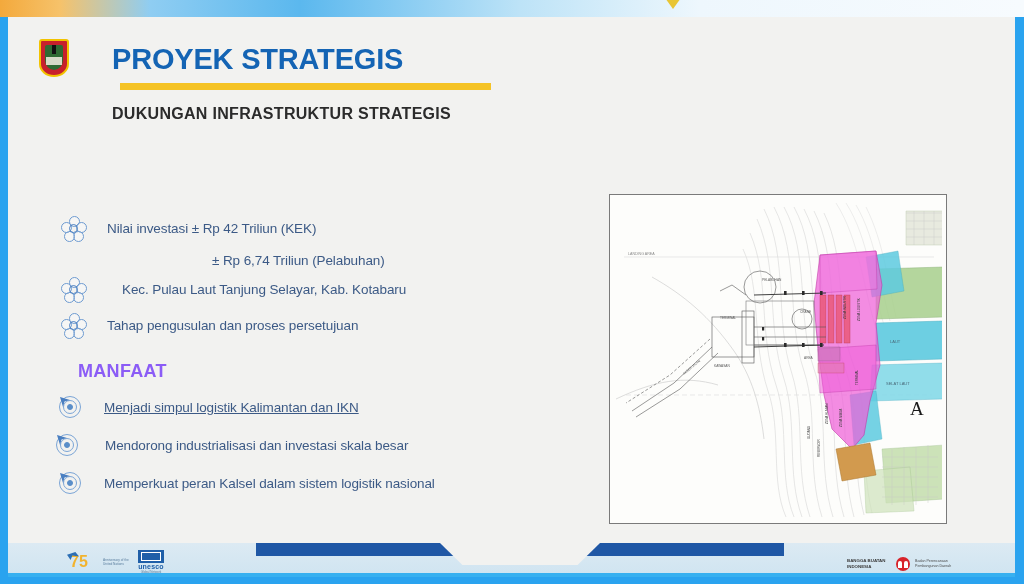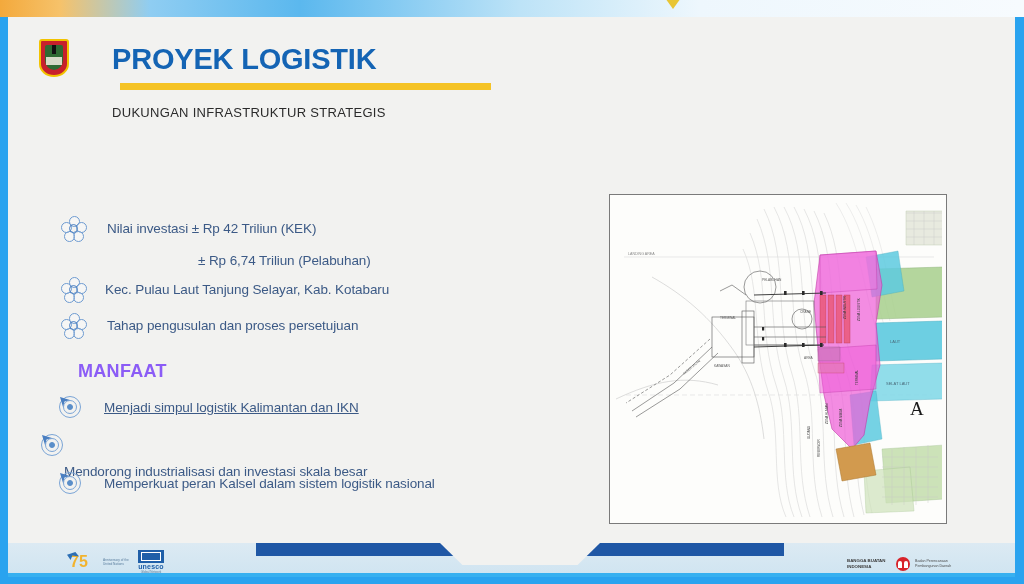--- a/index.html
+++ b/index.html
@@ -82,21 +82,21 @@
     position: absolute; left: 104px; top: 26px;
     font-size: 29px; font-weight: bold; letter-spacing: -0.2px;
     color: #1464b4;
   }
   #title-rule {
     position: absolute; left: 112px; top: 66px;
     width: 371px; height: 7px; background: #f5c325;
   }
   #subtitle {
     position: absolute; left: 104px; top: 88px;
-    font-size: 13px; font-weight: normal; letter-spacing: 0.3px;
+    font-size: 16px; font-weight: bold; letter-spacing: 0.3px;
     color: #2b2b2b;
   }
   #heading {
     position: absolute; left: 104px; top: 126px;
     width: 620px;
     font-size: 17.5px; font-weight: bold; line-height: 24px;
     letter-spacing: -0.1px;
     color: #2458ab;
   }
 
@@ -241,50 +241,50 @@
       <div class="arc orange2" style="left:-56px;top:34px;width:116px;height:116px;border-width:5px;"></div>
       <div class="arc orange" style="left:-68px;top:34px;width:128px;height:128px;border-width:5px;"></div>
       <div class="arc orange2" style="left:-80px;top:34px;width:140px;height:140px;border-width:5px;"></div>
       <div id="shield">
         <div id="shield-inner"></div>
         <div id="shield-dot"></div>
         <div id="shield-bar"></div>
       </div>
     </div>
 
-    <div id="title">PROYEK LOGISTIK</div>
+    <div id="title">PROYEK STRATEGIS</div>
     <div id="title-rule"></div>
     <div id="subtitle">DUKUNGAN INFRASTRUKTUR STRATEGIS</div>
 
     <div class="row" style="left:52px; top:198px;">
       <span class="flower">
         <span class="petal p1"></span>
           <span class="petal p2"></span>
           <span class="petal p3"></span>
         <span class="petal p4"></span>
           <span class="petal p5"></span>
           <span class="core"></span>
       </span>
       <span class="txt" style="margin-left:19px; margin-top:5px;">Nilai investasi   ± Rp 42 Triliun (KEK)</span>
     </div>
 
-    <div class="row" style="left:190px; top:235px;">
+    <div class="row" style="left:204px; top:235px;">
       <span class="txt">± Rp 6,74 Triliun (Pelabuhan)</span>
     </div>
 
     <div class="row" style="left:52px; top:259px;">
       <span class="flower">
         <span class="petal p1"></span>
           <span class="petal p2"></span>
           <span class="petal p3"></span>
         <span class="petal p4"></span>
           <span class="petal p5"></span>
           <span class="core"></span>
       </span>
-      <span class="txt" style="margin-left:17px; margin-top:5px;">Kec. Pulau Laut Tanjung Selayar, Kab. Kotabaru</span>
+      <span class="txt" style="margin-left:34px; margin-top:5px;">Kec. Pulau Laut Tanjung Selayar, Kab. Kotabaru</span>
     </div>
 
     <div class="row" style="left:52px; top:295px;">
       <span class="flower">
         <span class="petal p1"></span>
           <span class="petal p2"></span>
           <span class="petal p3"></span>
         <span class="petal p4"></span>
           <span class="petal p5"></span>
           <span class="core"></span>
@@ -297,21 +297,21 @@
     <div class="row" style="left:50px; top:378px;">
       <span class="radar">
         <span class="ring r1"></span>
           <span class="ring r2"></span>
           <span class="ring r3"></span>
         <span class="arrow"></span>
       </span>
       <span class="txt" style="margin-left:20px; margin-top:4px;text-decoration:underline;">Menjadi simpul logistik Kalimantan dan IKN</span>
     </div>
 
-    <div class="row" style="left:32px; top:416px;flex-direction:column;">
+    <div class="row" style="left:47px; top:416px;">
       <span class="radar">
         <span class="ring r1"></span>
           <span class="ring r2"></span>
           <span class="ring r3"></span>
         <span class="arrow"></span>
       </span>
       <span class="txt" style="margin-left:24px; margin-top:4px;">Mendorong industrialisasi dan investasi skala besar</span>
     </div>
 
     <div class="row" style="left:50px; top:454px;">

